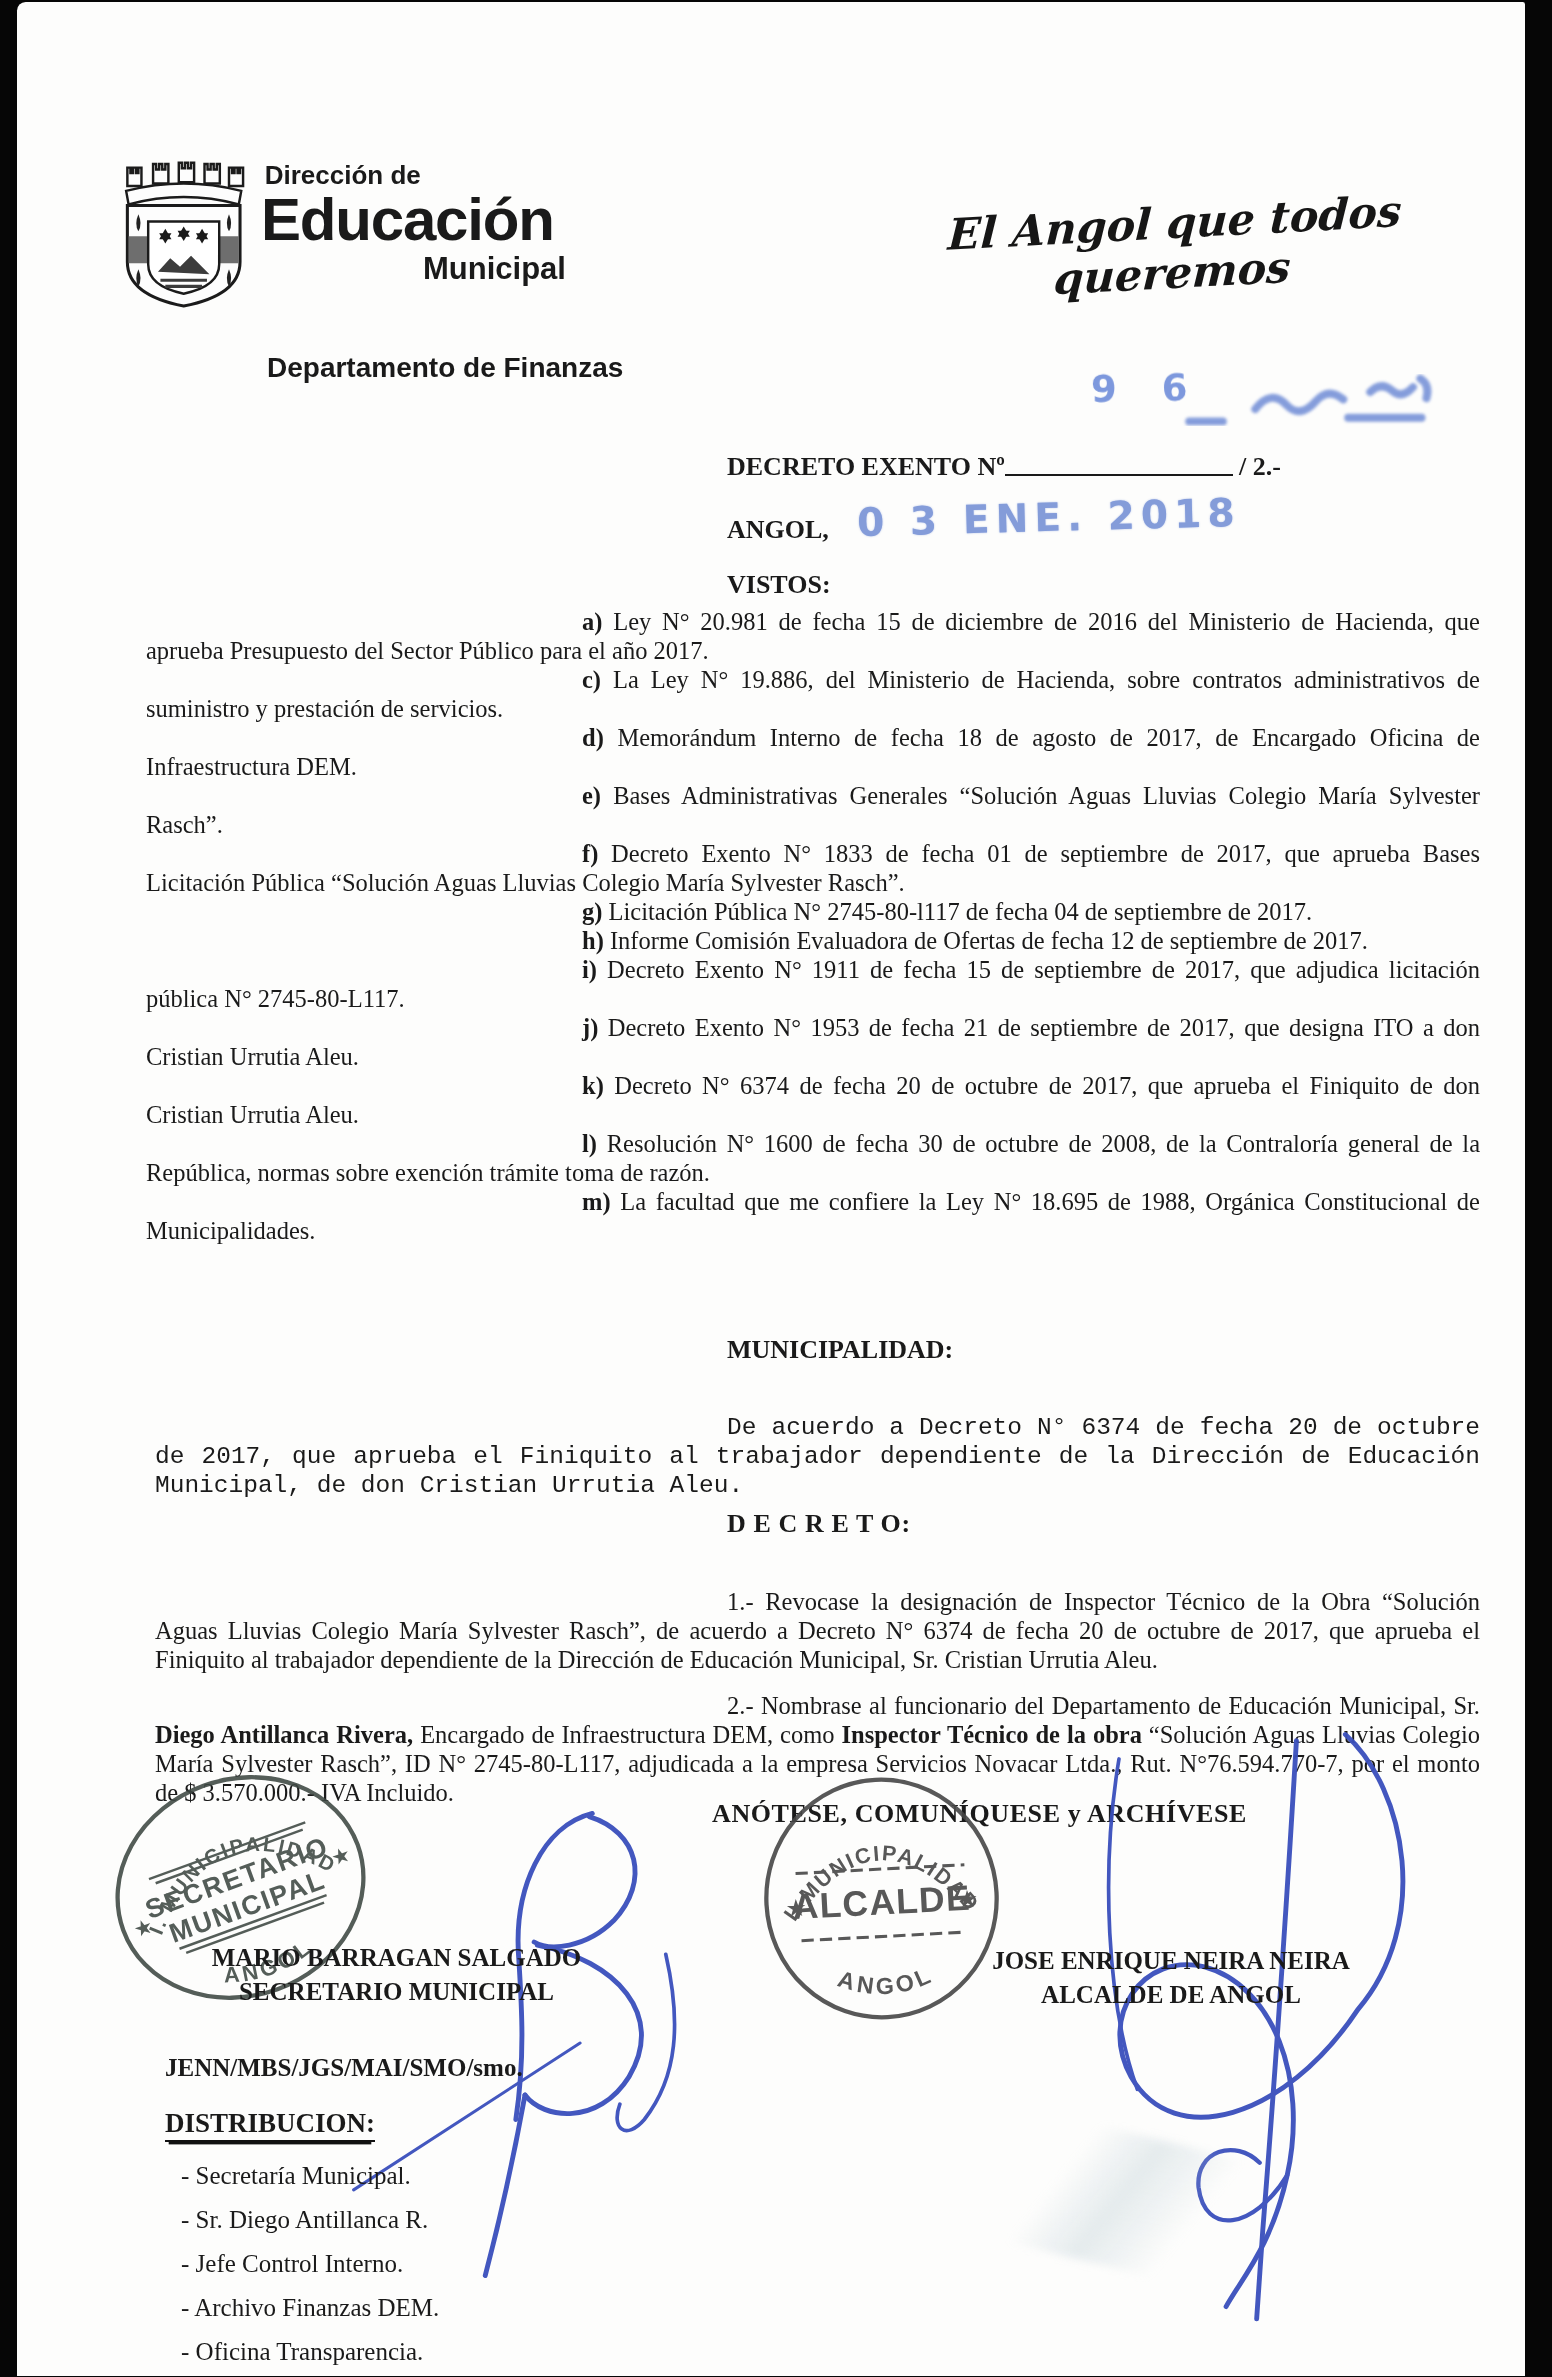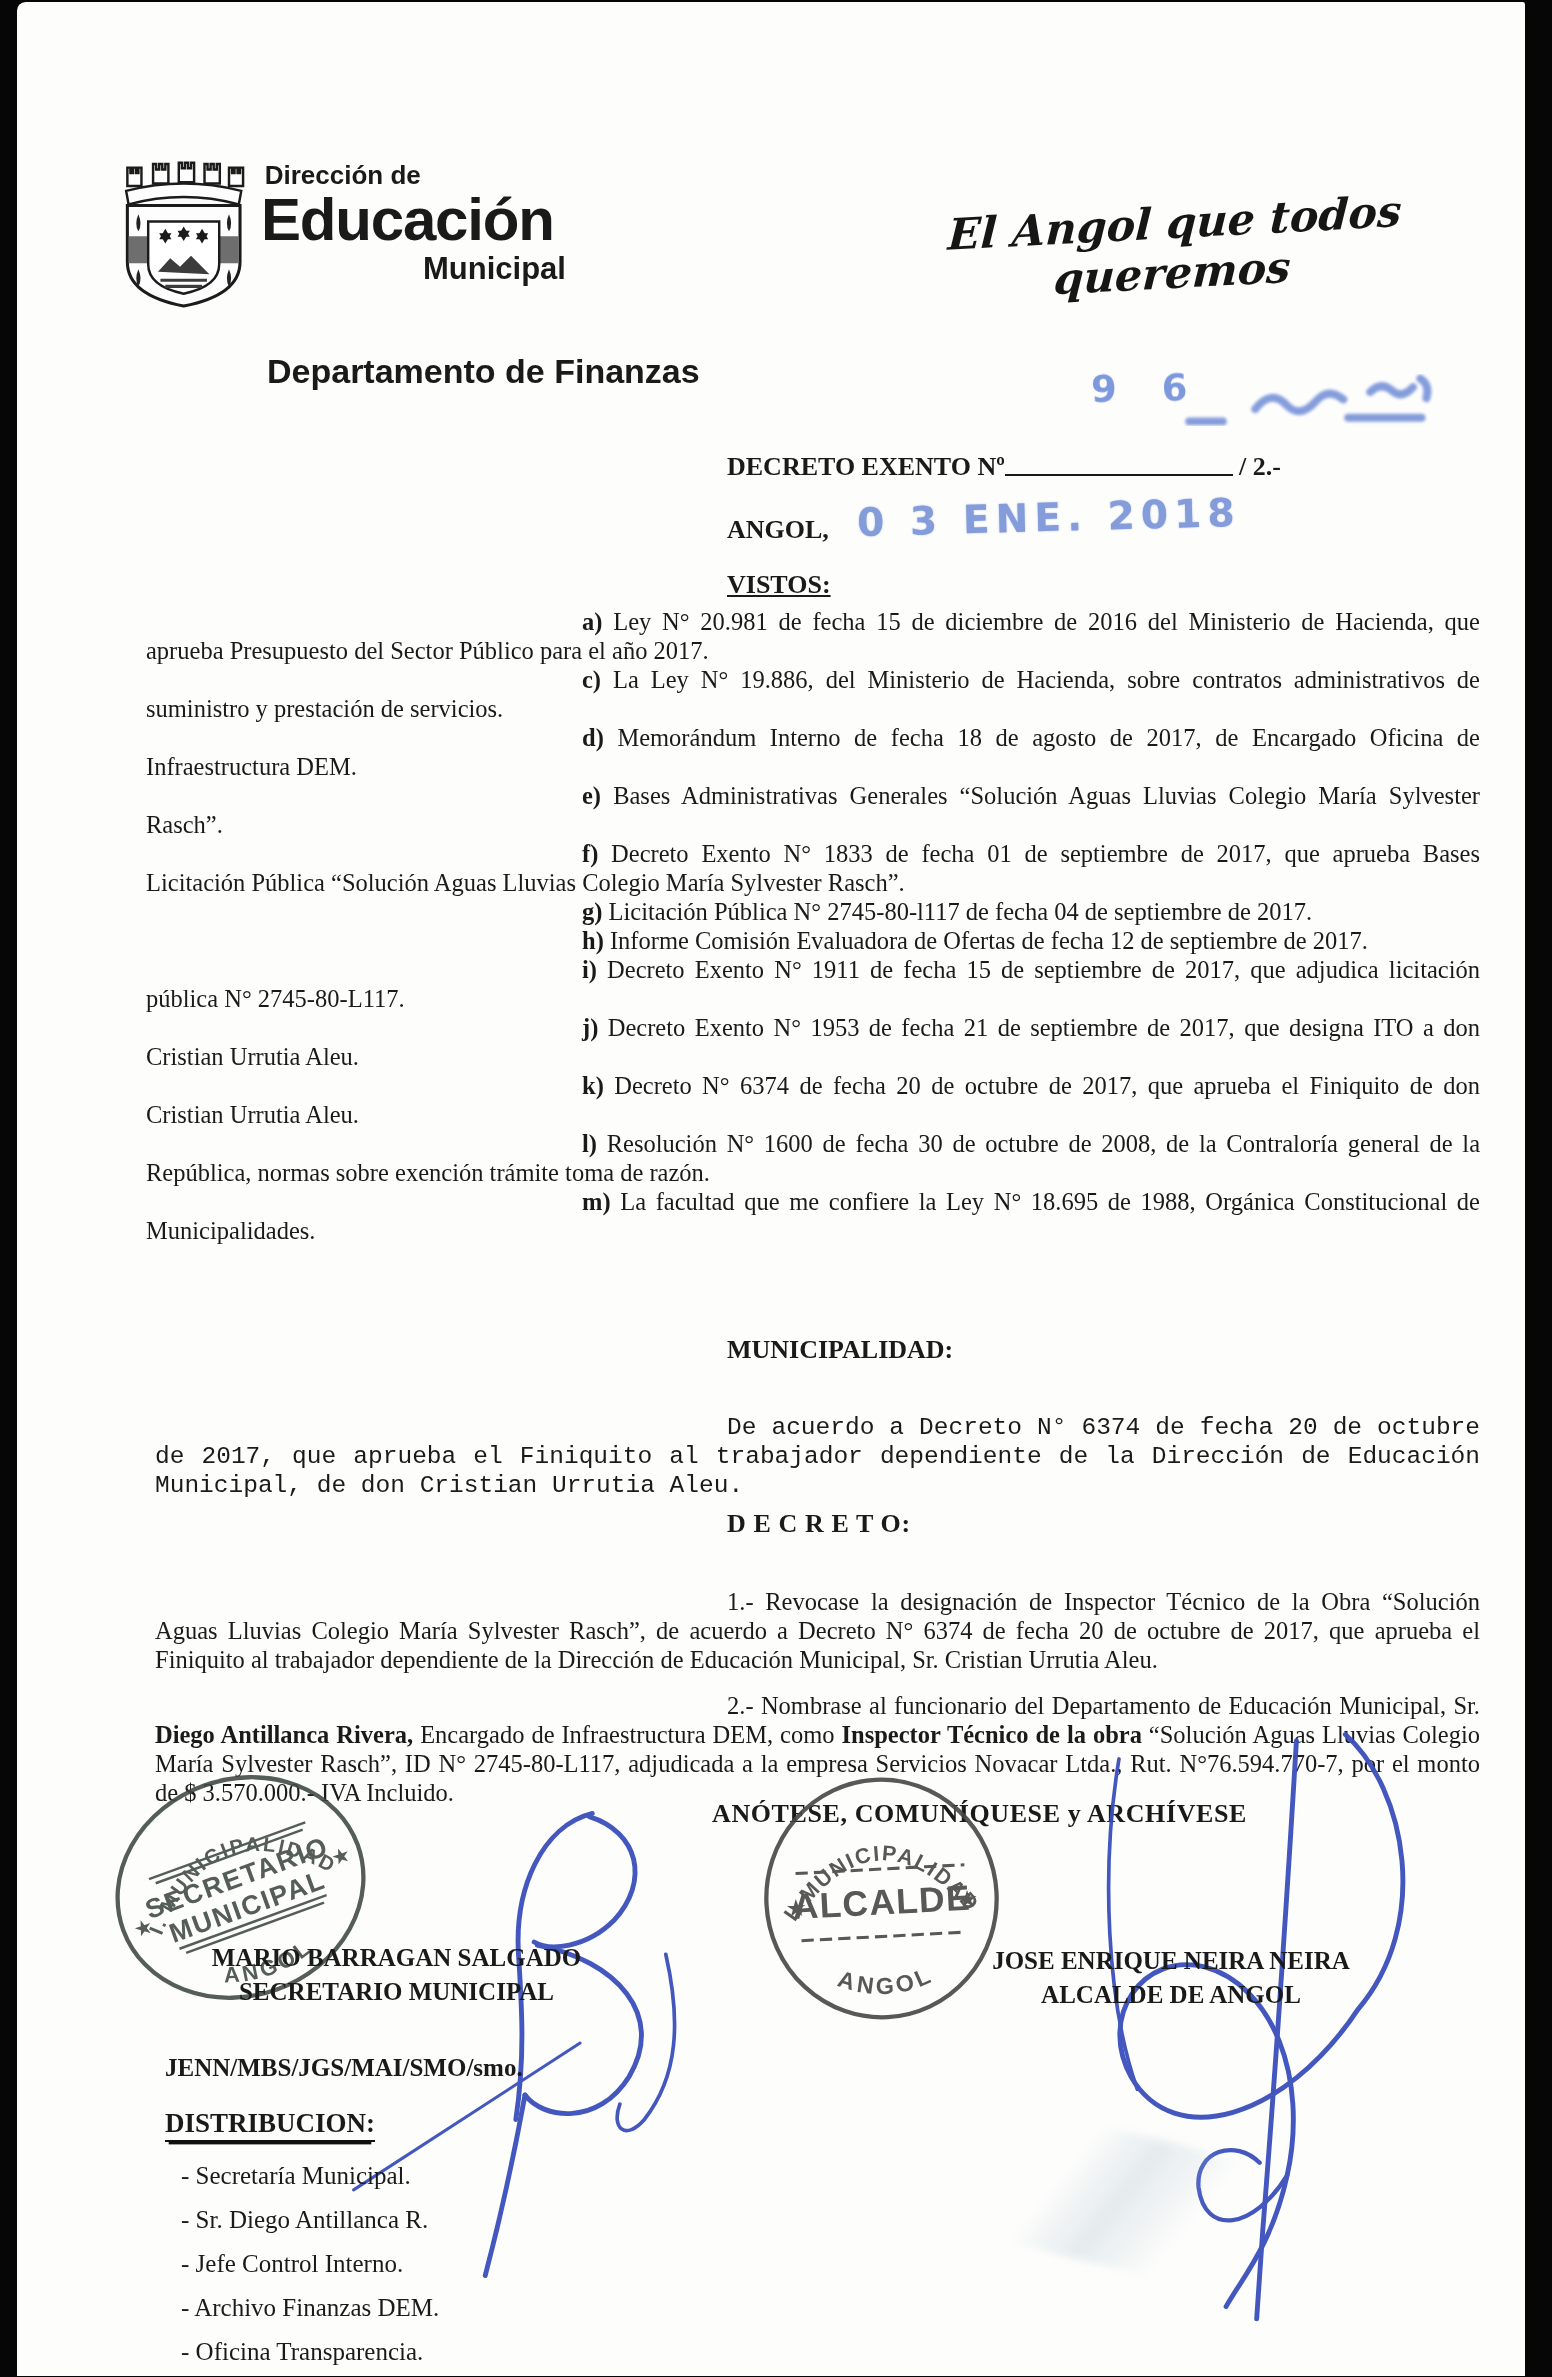--- a/index.html
+++ b/index.html
@@ -10,35 +10,35 @@
   .b{font-weight:bold;}
 
   
   .crest{left:92px;top:130px;width:150px;height:179px;}
   .brand{left:244px;top:160px;line-height:1;}
   .brand-top{font-family:"Liberation Sans",sans-serif;font-weight:bold;font-size:26px;margin-left:3.7px;}
   .brand-main{font-family:"Liberation Sans",sans-serif;font-weight:bold;font-size:60px;letter-spacing:-1.2px;margin-top:2.4px;}
   .brand-sub{font-family:"Liberation Sans",sans-serif;font-weight:bold;font-size:31px;margin-left:162px;margin-top:2.4px;}
   .slogan{left:875px;top:196px;width:563px;font-family:"DejaVu Serif",serif;font-style:italic;font-weight:bold;
           font-size:43px;transform:rotate(-3deg) skewX(-6deg);text-align:center;color:#161616;}
-  .department{left:250px;top:350px;font-family:"Liberation Sans",sans-serif;font-weight:bold;font-size:34px;}
+  .department{left:250px;top:350px;font-family:"Liberation Sans",sans-serif;font-weight:bold;font-size:28px;}
   .folio{left:1074px;top:365px;font-family:"DejaVu Sans",sans-serif;font-weight:bold;font-size:37px;
          letter-spacing:16px;color:#7d98dd;filter:blur(0.6px);transform:rotate(-1deg);}
   .smudge{left:1160px;top:358px;width:269px;height:80px;}
 
   
   .title-line{left:710px;top:450px;font-size:26px;}
   .blank{display:inline-block;width:228px;border-bottom:2.4px solid #1a1a1a;height:6.1px;position:relative;top:1.2px;}
   .title-suffix{margin-left:6.1px;}
   .city{left:710px;top:513px;font-size:26px;}
   .datestamp{left:840px;top:493px;font-family:"DejaVu Sans",sans-serif;font-weight:bold;font-size:39px;
              letter-spacing:6.1px;color:#7e97d8;transform:rotate(-1.5deg);opacity:.95;
              text-shadow:0 0 1.8px rgba(126,151,216,.7);}
   .sechead{font-size:26px;font-weight:bold;font-family:"Liberation Serif",serif;}
-  .vistos-heading{left:710px;top:568px;text-decoration:underline;}
+  .vistos-heading{left:710px;top:568px;}
   .considerando-heading{left:710px;top:1333px;}
   .decreto-heading{left:710px;top:1507px;letter-spacing:0.6px;}
   .closing{left:695px;top:1797px;letter-spacing:0.6px;}
 
   
   .vistos{left:129px;top:605px;width:1334px;}
   .visto{margin:0;font-size:24.5px;line-height:29px;text-align:justify;text-indent:436px;font-family:"Liberation Serif",serif;}
   .para{font-size:24.5px;line-height:29px;text-align:justify;text-indent:572px;font-family:"Liberation Serif",serif;margin:0;}
   .considerando-para{left:138px;top:1411px;width:1325px;font-family:Liberation Mono, monospace;}
   .p1{left:138px;top:1585px;width:1325px;}

